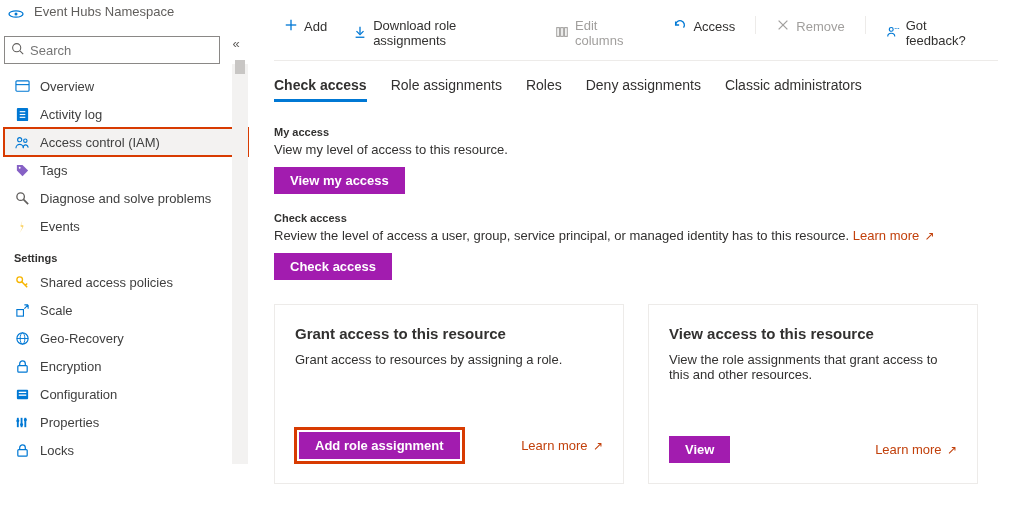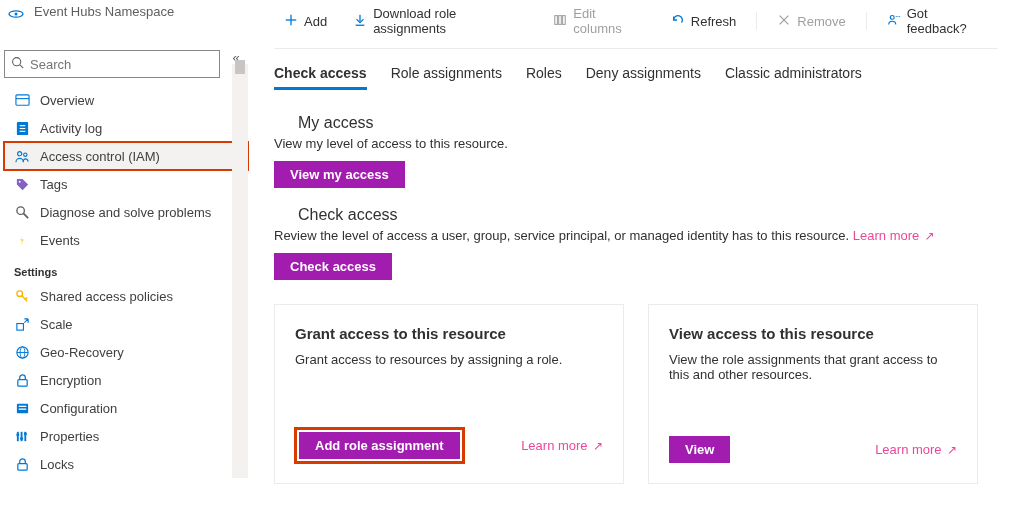--- a/index.html
+++ b/index.html
@@ -27,21 +27,21 @@
     font-size: 13px;
     color: #605e5c;
     gap: 8px;
   }
   .resource-header .cube {
     width: 20px; height: 20px;
     display: inline-flex; align-items:center; justify-content:center;
   }
   .search-row {
     display:flex; gap:8px;
-    margin: 18px 4px 8px 0;
+    margin: 4px 4px 8px 0;
   }
   .search-box {
     flex:1;
     display:flex; align-items:center;
     border:1px solid #8a8886;
     height:28px;
     padding:0 6px;
     gap:6px;
     color:#605e5c;
     background:#fff;
@@ -84,24 +84,24 @@
     top:-4px; height:14px;
     background:#c8c6c4;
   }
   
   .right {
     margin-left:260px;
     padding: 0 14px 0 14px;
     position:relative;
   }
   .toolbar {
-    display:flex; align-items:center;
+    display:flex; align-items:flex-start;
     gap:6px;
     border-bottom:1px solid #edebe9;
-    padding: 4px 0 10px 0;
+    padding: 16px 0 10px 0;
     font-size:13px;
   }
   .tb-btn {
     display:inline-flex; align-items:center; gap:6px;
     padding:2px 10px;
     cursor:pointer;
     color:#323130;
   }
   .tb-btn.disabled { color:#a19f9d; cursor:default; }
   .tb-btn .ic { color:#0078d4; }
@@ -118,32 +118,32 @@
     color:#323130;
   }
   .tab.active {
     font-weight:600;
     border-bottom:3px solid #0078d4;
   }
   .sec {
     margin-top:18px;
   }
   .sec h4 {
-    font-size:16px; font-weight:400; margin-bottom:4px;margin-left:24px;
+    font-size:11px; font-weight:700; margin-bottom:4px;
   }
   .sec p {
     font-size:13px; color:#323130; margin-bottom:10px;
   }
   .btn-primary {
     background:#a21caf; color:#fff;
     border:none; padding:6px 16px;
     font-size:13px; font-weight:600;
     cursor:pointer;
   }
-  .link { color:#ec4899; cursor:pointer; }
+  .link { color:#c2410c; cursor:pointer; }
   .ext-icon { font-size:12px; margin-left:2px; }
   .cards {
     display:flex; gap:24px; margin-top:24px;
   }
   .card {
     border:1px solid #edebe9;
     padding:20px 20px 20px 20px;
     height:180px;
     display:flex; flex-direction:column;
     position:relative;
@@ -358,21 +358,21 @@
       </span>
       <span>Edit columns</span>
     </span>
     <span class="tb-btn">
       <span class="ic">
         <svg width="14" height="14" viewBox="0 0 16 16">
             <path d="M3 8a5 5 0 119 3" fill="none" stroke="#0078d4" stroke-width="1.5"></path>
             <polyline points="3,4 3,8 7,8" fill="none" stroke="#0078d4" stroke-width="1.5"></polyline>
           </svg>
       </span>
-      <span>Refresh</span>
+      <span>Access</span>
     </span>
     <span class="tb-sep"></span>
     <span class="tb-btn disabled">
       <span class="ic">
         <svg width="14" height="14" viewBox="0 0 16 16">
             <line x1="3" y1="3" x2="13" y2="13" stroke="#a19f9d" stroke-width="1.5"></line>
             <line x1="13" y1="3" x2="3" y2="13" stroke="#a19f9d" stroke-width="1.5"></line>
           </svg>
       </span>
       <span>Remove</span>

